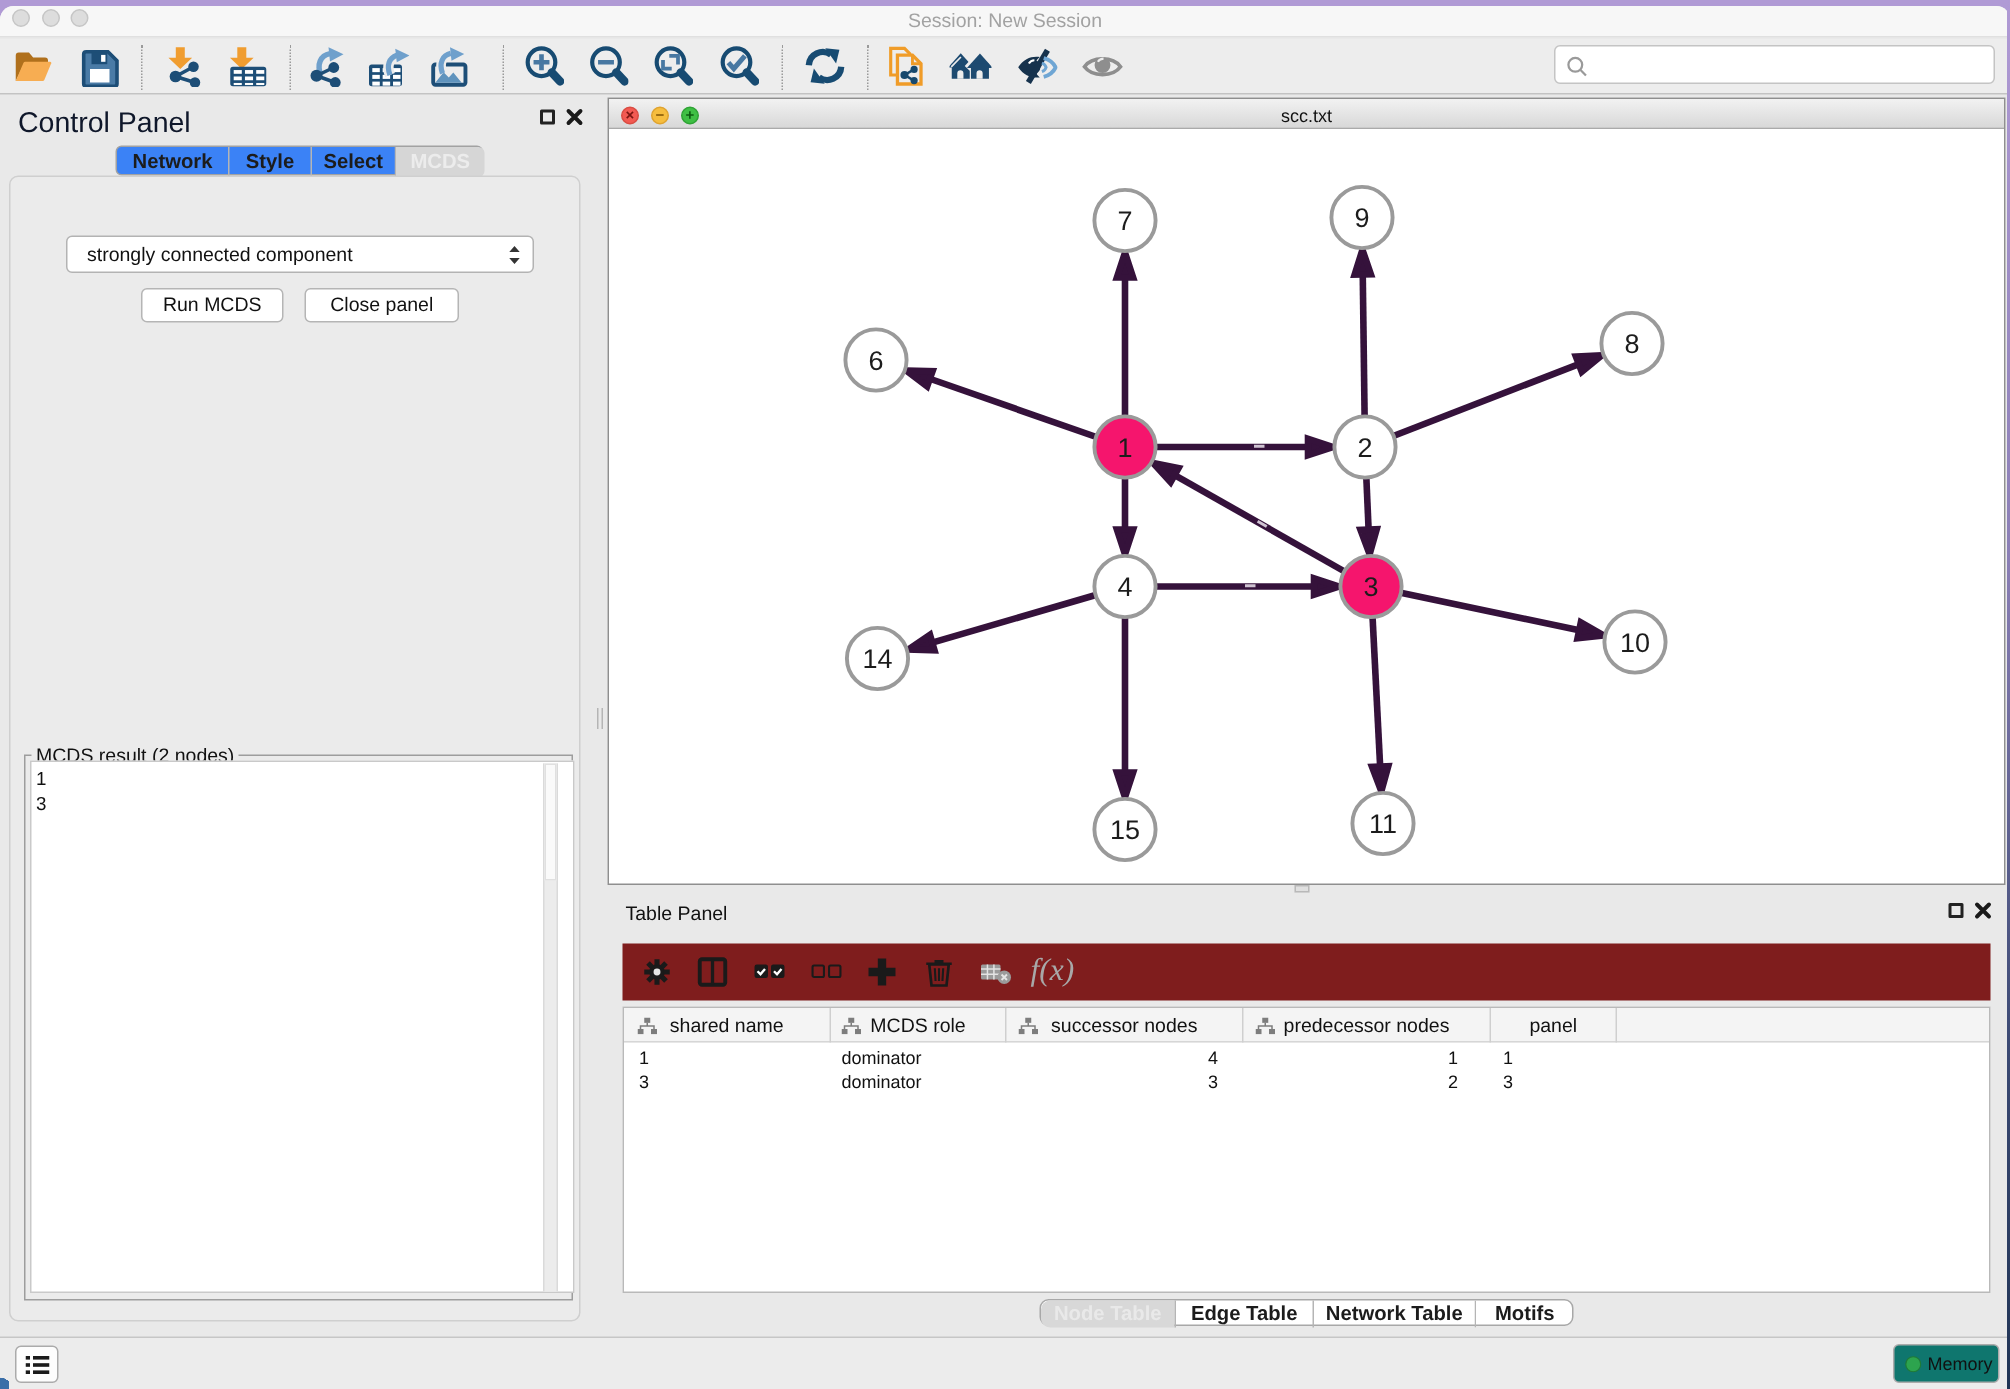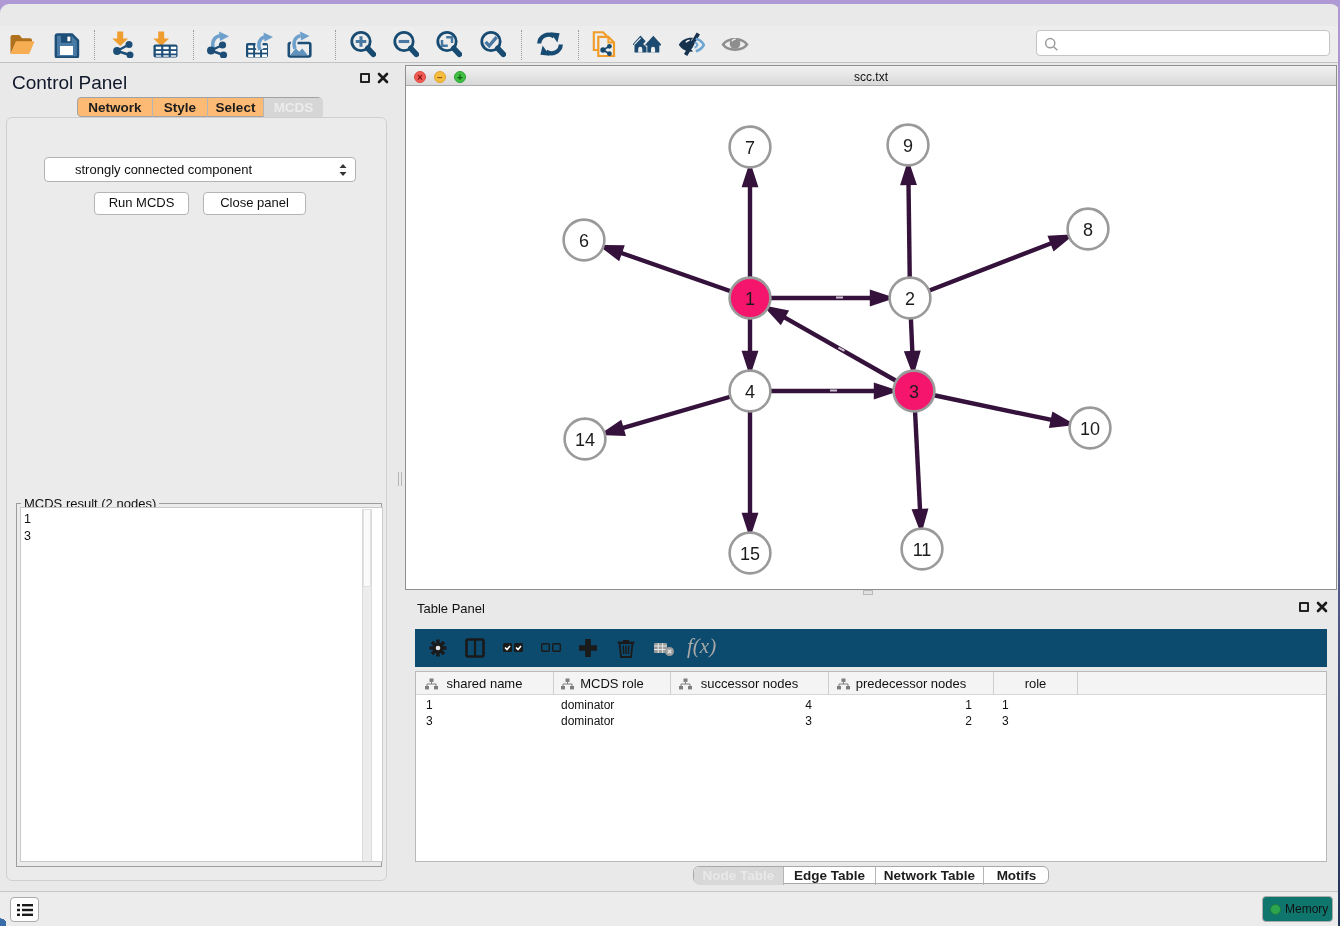--- a/index.html
+++ b/index.html
@@ -16,51 +16,51 @@
 #toolbar { position:absolute; top:22px; left:0; width:1340px; height:37px;
   background:#ededed; border-bottom:1px solid #c3c3c3; }
 .sep { position:absolute; top:4px; height:30px; width:0;
   border-left:1px dotted #9a9a9a; }
 .tbi { position:absolute; top:4px; width:28px; height:28px; }
 #searchbox { position:absolute; left:1036px; top:4px; width:294px; height:26px;
   background:#fff; border:1px solid #c4c4c4; border-radius:4px; }
 
 #cp-title { position:absolute; left:12px; top:68px; font-size:19px; color:#0f172a; }
 .dockbtn-sq { position:absolute; width:10px; height:10px; border:2px solid #222; border-radius:1px;}
-#cptabs { position:absolute; left:77px; top:93px; height:20px; width:245px; background:#fdba74;
+#cptabs { position:absolute; left:77px; top:93px; height:20px; width:245px; background:#3b82f6;
   border:1px solid #a2a2a2; border-radius:4px; }
 .tab { position:absolute; top:0; height:20px; line-height:20px; font-size:13.5px; font-weight:bold; color:#1c1c1c;
   text-align:center; line-height:20px; border-left:1px solid #b5b5b5; }
 #cp-panel { position:absolute; left:6px; top:113px; width:381px; height:764px;
   background:#ebebeb; border:1px solid #cfcfcf; border-radius:6px; }
 #optlabel { position:absolute; left:0; top:133px; width:393px; text-align:center; font-size:13px; color:#111;}
 #combo { position:absolute; left:44px; top:153px; width:312px; height:25px; background:#fff;
   border:1px solid #b3b3b3; border-radius:4px; font-size:13px; color:#111; line-height:23px;
-  padding-left:30px; }
+  padding-left:13px; }
 .btn { position:absolute; top:188px; height:23px; background:#fff; border:1px solid #b5b5b5;
   border-radius:4px; font-size:13px; color:#111; text-align:center; line-height:20px; }
 #mcdsgroup { position:absolute; left:16px; top:499px; width:366px; height:364px;
   border:1px solid #9d9d9d; }
 #mcdsgrouplabel { position:absolute; left:21px; top:492px; background:#ebebeb; padding:0 3px;
   font-size:13px; color:#111; }
 #mcdstext { position:absolute; left:20px; top:503px; width:363px; height:355px; background:#fff;
   border:1px solid #c9c9c9; font-size:12.5px; color:#111; }
 #mcdsscroll { position:absolute; right:10px; top:1px; width:10px; height:352px; background:#ececec; border-left:1px solid #dadada; border-right:1px solid #dadada;}
 #mcdsthumb { position:absolute; left:0; top:0; width:8px; height:78px; background:#fafafa; border:1px solid #e0e0e0; }
 
 #netframe { position:absolute; left:405px; top:61px; width:932px; height:525px;
   border:1px solid #8f8f8f; background:#fff; }
 #nettitle { position:absolute; left:0; top:0; width:100%; height:20px;
   background:linear-gradient(#f2f2f2,#d8d8d8); border-bottom:1px solid #aaa; }
 .mtl { position:absolute; top:4.5px; width:12px; height:12px; border-radius:50%; font-size:10px;
   text-align:center; line-height:12px; font-weight:bold; }
 #nettitletext { position:absolute; top:4px; width:100%; text-align:center; font-size:12px; color:#111;}
 
 #tp-title { position:absolute; left:417px; top:597px; font-size:13px; color:#111;}
-#tp-toolbar { position:absolute; left:415px; top:625px; width:912px; height:38px; background:#0c4a6e; }
+#tp-toolbar { position:absolute; left:415px; top:625px; width:912px; height:38px; background:#7f1d1d; }
 #tablewhite { position:absolute; left:415px; top:667px; width:912px; height:191px; background:#fff;
   border:1px solid #b9b9b9; }
 #theadrow { position:absolute; left:0; top:0; width:910px; height:23px; background:#f4f4f4;
   border-bottom:1px solid #d6d6d6; font-size:13px; color:#111; }
 .thcell { position:absolute; top:0; height:23px; border-right:1px solid #cfcfcf; text-align:center; line-height:23px;}
 .trow { position:absolute; font-size:12px; color:#111; height:16px; line-height:16px;}
 .tpi { position:absolute; top:8px; width:22px; height:22px; }
 .orgicon { position:absolute; top:6px; width:13px; height:12px; }
 .xicon { position:absolute; width:12px; height:12px; }
 #btabbar { position:absolute; left:693px; top:862px; height:18px; width:356px; background:#fff;
@@ -71,20 +71,26 @@
 #statusbar { position:absolute; left:0; top:887px; width:1340px; height:35px;
   background:#ececec; border-top:1px solid #c6c6c6; }
 #listbtn { position:absolute; left:10px; top:893px; width:29px; height:25px; background:#fdfdfd;
   border:1px solid #ababab; border-radius:4px; }
 #membtn { position:absolute; left:1262px; top:892px; width:71px; height:26px; background:#0f766e;
   border:1px solid #ababab; border-radius:4px; font-size:12px; color:#111; }
 </style>
 </head>
 <body>
 <div id="appwin">
+  <div id="titlebar">
+    <div class="tl" style="left:8px;"></div>
+    <div class="tl" style="left:27.5px;"></div>
+    <div class="tl" style="left:47px;"></div>
+    <div id="wintitle">Session: New Session</div>
+  </div>
   <div id="toolbar">
     <div class="sep" style="left:94px"></div>
     <div class="sep" style="left:193px"></div>
     <div class="sep" style="left:335px"></div>
     <div class="sep" style="left:521px"></div>
     <div class="sep" style="left:578px"></div>
     <svg class="tbi" style="left:8px" viewBox="0 0 28 28">
       <path d="M2.5 24 V7 q0 -2 2 -2 h6.8 l2.8 3.3 h7.9 q2 0 2 2 v2.2 H8 Z" fill="#b0701c"></path>
       <path d="M2.5 24 L7.6 12 q0.35 -0.8 1.2 -0.8 h16.6 q1.1 0 0.75 1 L21.6 23.2 q-0.35 0.8 -1.2 0.8 Z" fill="#f7ad52"></path>
     </svg>
@@ -398,21 +404,21 @@
             </g>
           </svg>successor nodes</div>
       <div class="thcell" style="left:413px; width:165px;"><svg class="orgicon" style="left:8px" viewBox="0 0 13 12">
             <g fill="#7d7d7d">
               <rect x="4.5" y="0.5" width="4" height="3.4"></rect>
               <rect x="0" y="8" width="4" height="3.4"></rect>
               <rect x="9" y="8" width="4" height="3.4"></rect>
               <path d="M6.5 3.9 v2 M2 8 v-2 h9 v2" stroke="#7d7d7d" fill="none"></path>
             </g>
           </svg>predecessor nodes</div>
-      <div class="thcell" style="left:578px; width:84px;">role</div>
+      <div class="thcell" style="left:578px; width:84px;">panel</div>
     </div>
     <div class="trow" style="left:10px; top:25px;">1</div>
     <div class="trow" style="left:145px; top:25px;">dominator</div>
     <div class="trow" style="left:380px; top:25px; width:16px; text-align:right;">4</div>
     <div class="trow" style="left:540px; top:25px; width:16px; text-align:right;">1</div>
     <div class="trow" style="left:586px; top:25px;">1</div>
     <div class="trow" style="left:10px; top:41px;">3</div>
     <div class="trow" style="left:145px; top:41px;">dominator</div>
     <div class="trow" style="left:380px; top:41px; width:16px; text-align:right;">3</div>
     <div class="trow" style="left:540px; top:41px; width:16px; text-align:right;">2</div>

